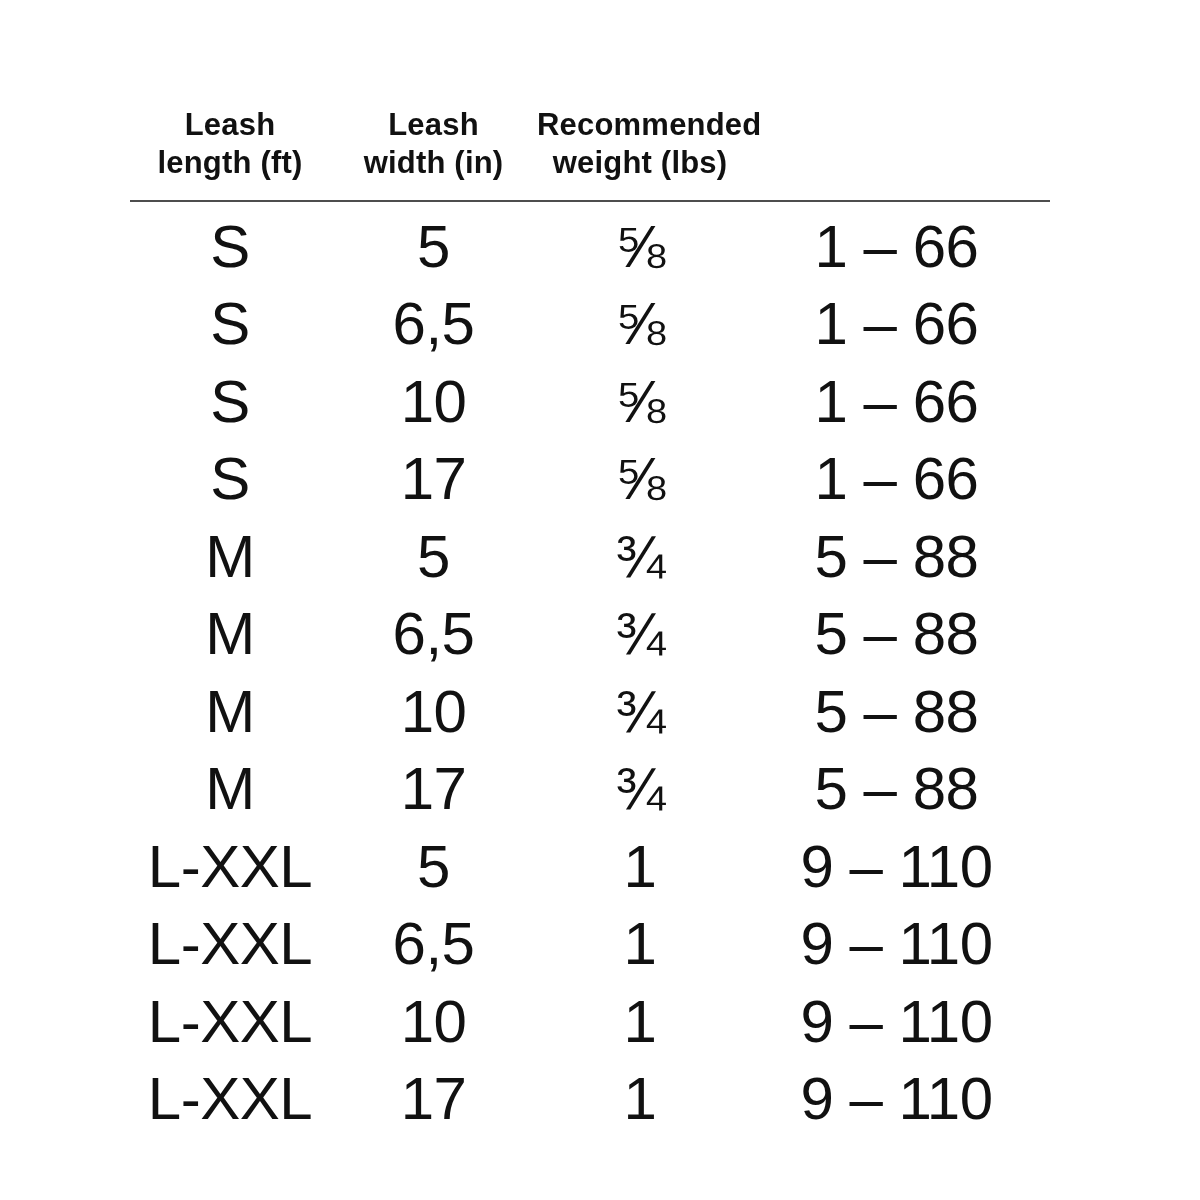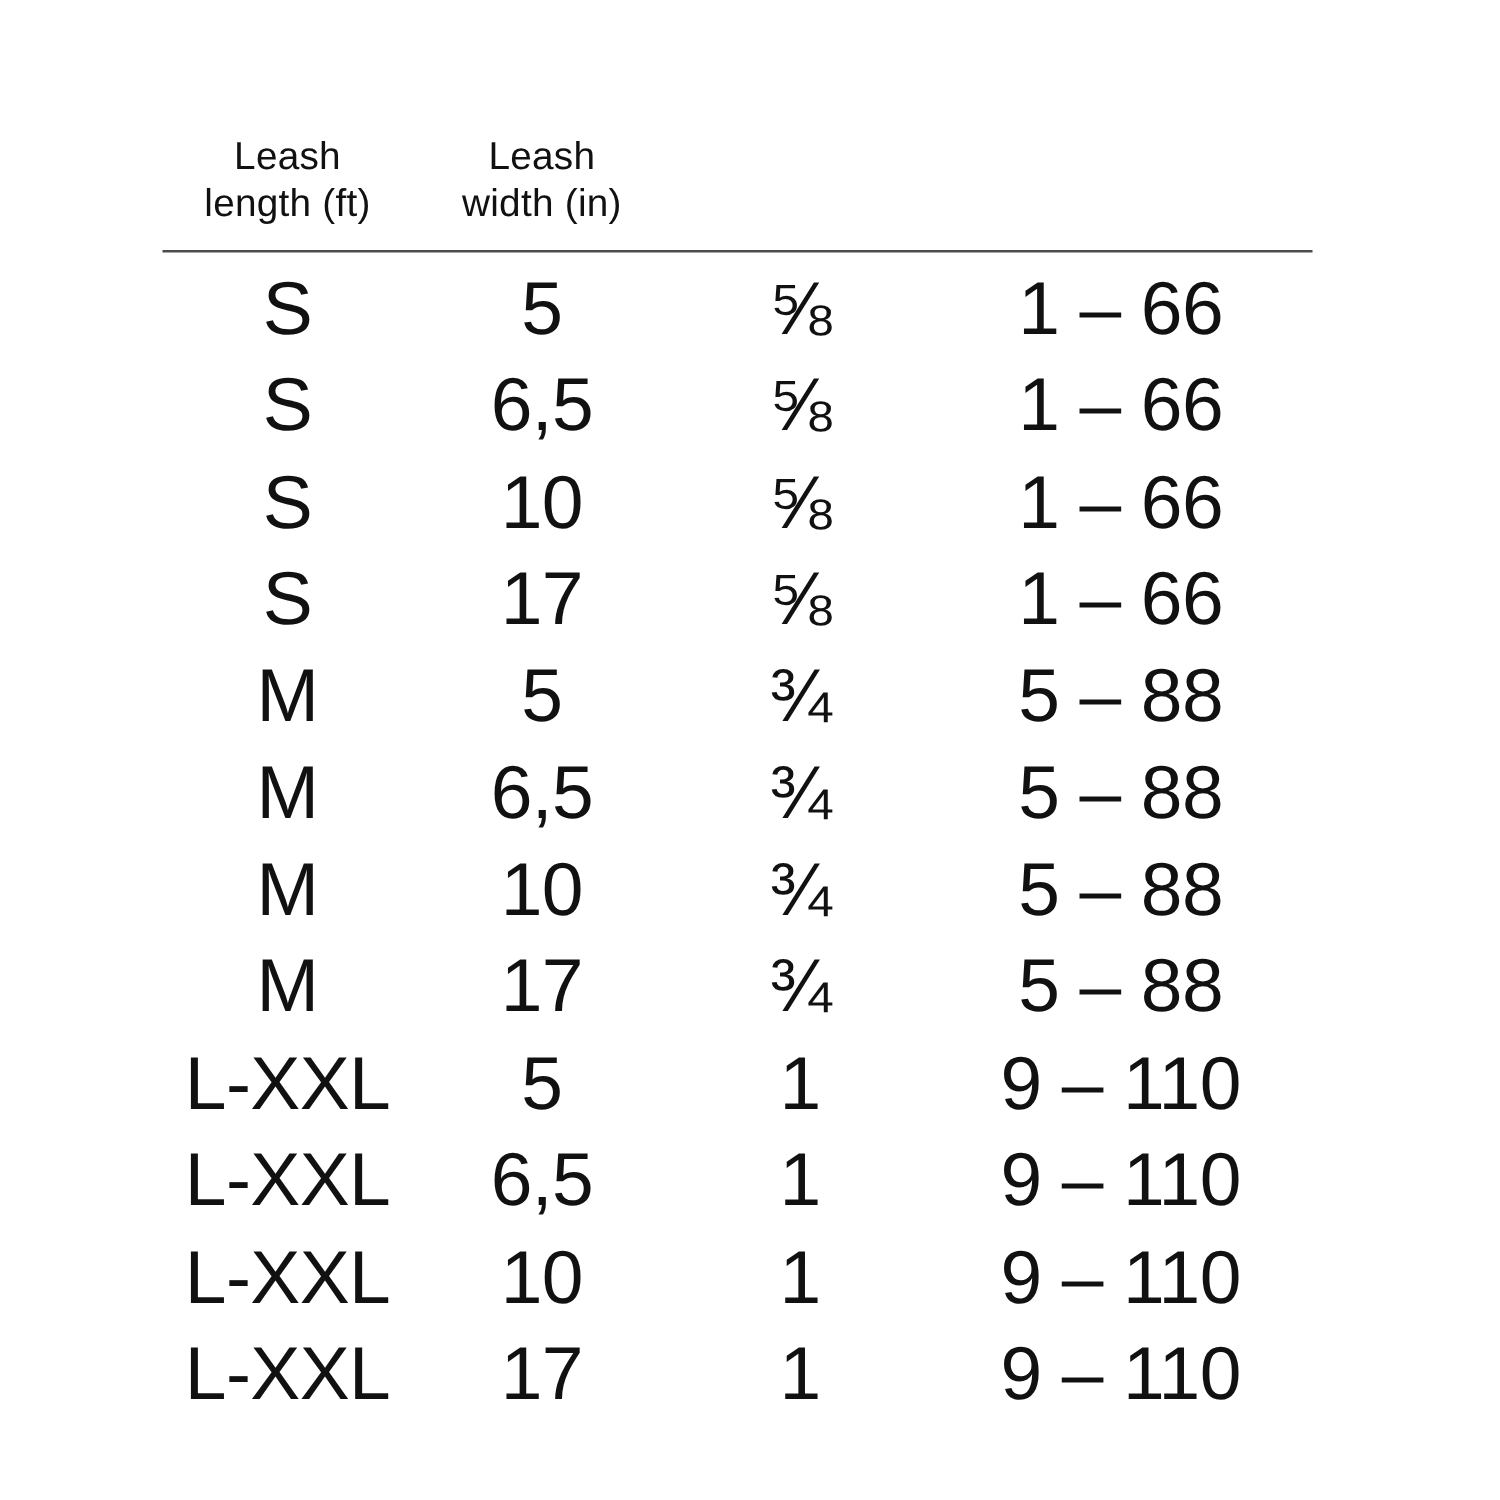--- a/index.html
+++ b/index.html
@@ -25,21 +25,21 @@
     display: grid;
     grid-template-columns: 200px 207px 206px 307px;
     align-items: center;
   }
   .header-row {
     align-items: end;
     min-height: 96px;
   }
   .header-cell {
     text-align: center;
-    font-weight: 400;
+    font-weight: 700;
     font-size: 31px;
     line-height: 1.22;
     white-space: pre-line;
     letter-spacing: 0.2px;
     padding-bottom: 2px;
   }
   .divider {
     height: 2px;
     background: #4d4d4d;
     margin-top: 16px;
@@ -62,20 +62,22 @@
 </head>
 <body>
 
 <div class="size-chart">
 
   <div class="grid-row header-row">
     <div class="header-cell">Leash
 length (ft)</div>
     <div class="header-cell">Leash
 width (in)</div>
+    <div class="header-cell">Recommended
+weight (lbs)</div>
   </div>
 
   <div class="divider"></div>
 
   <div class="body-rows">
 
     <div class="grid-row">
       <div class="data-cell">S</div>
       <div class="data-cell">5</div>
       <div class="data-cell">⅝</div>

